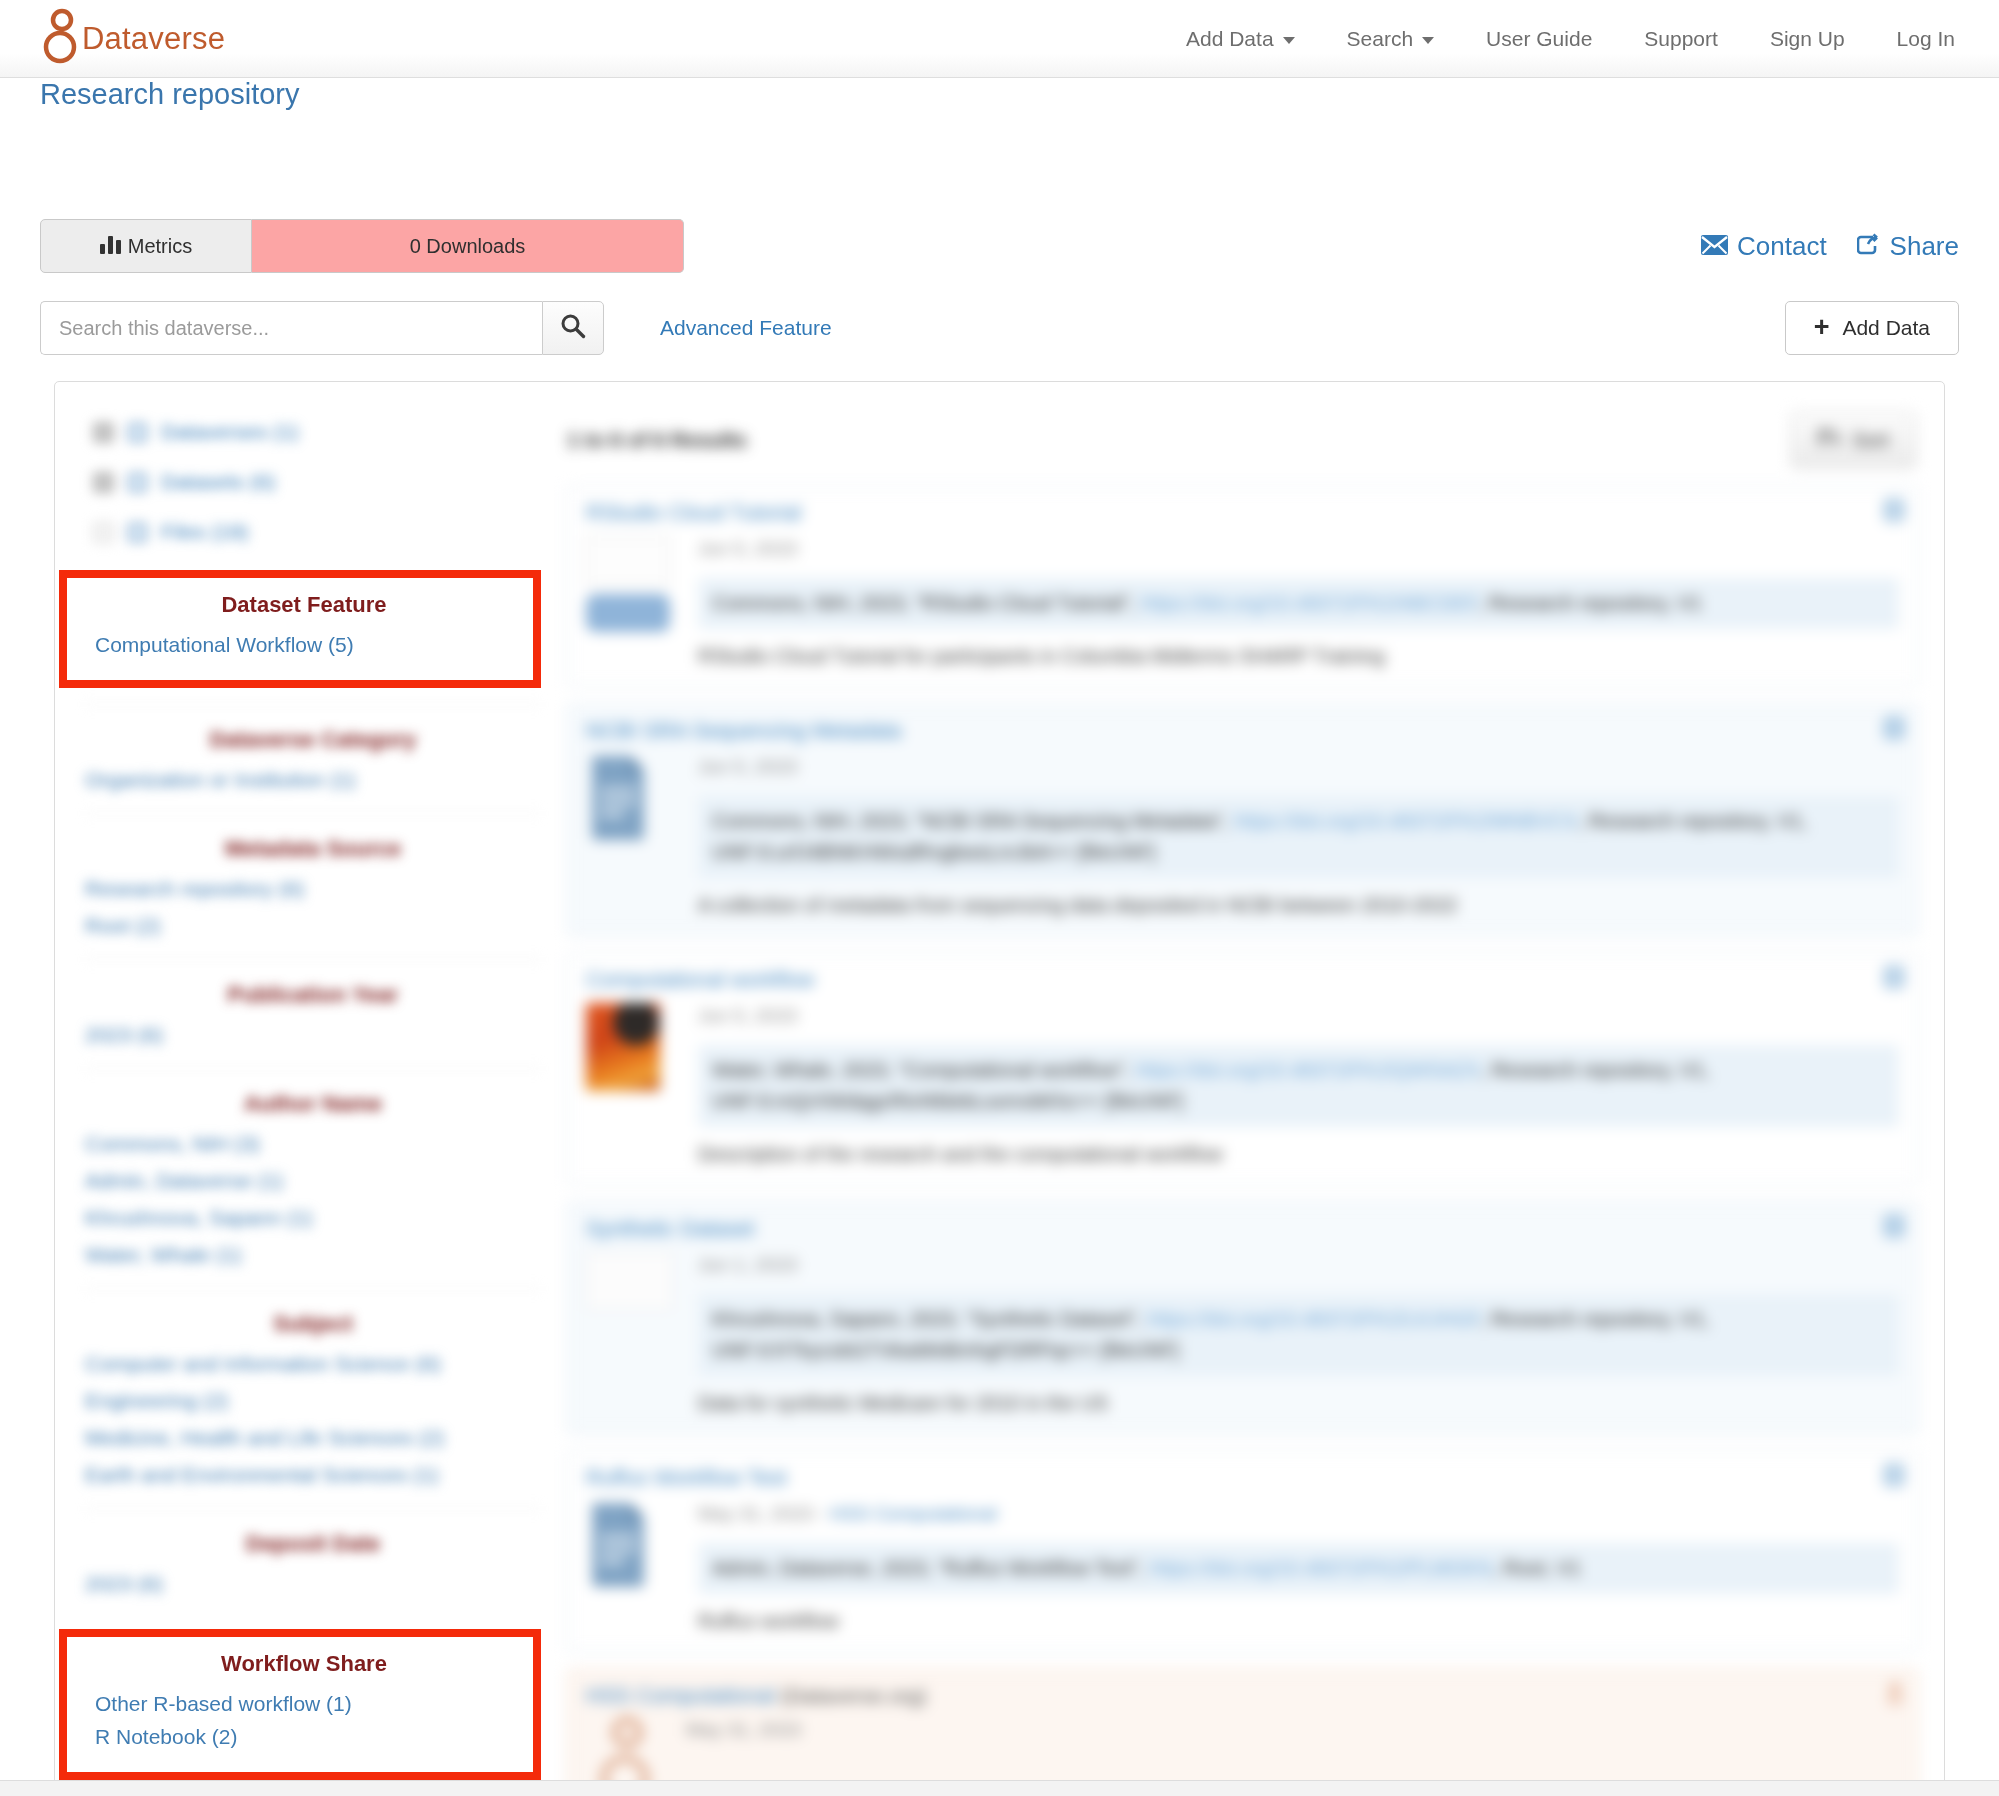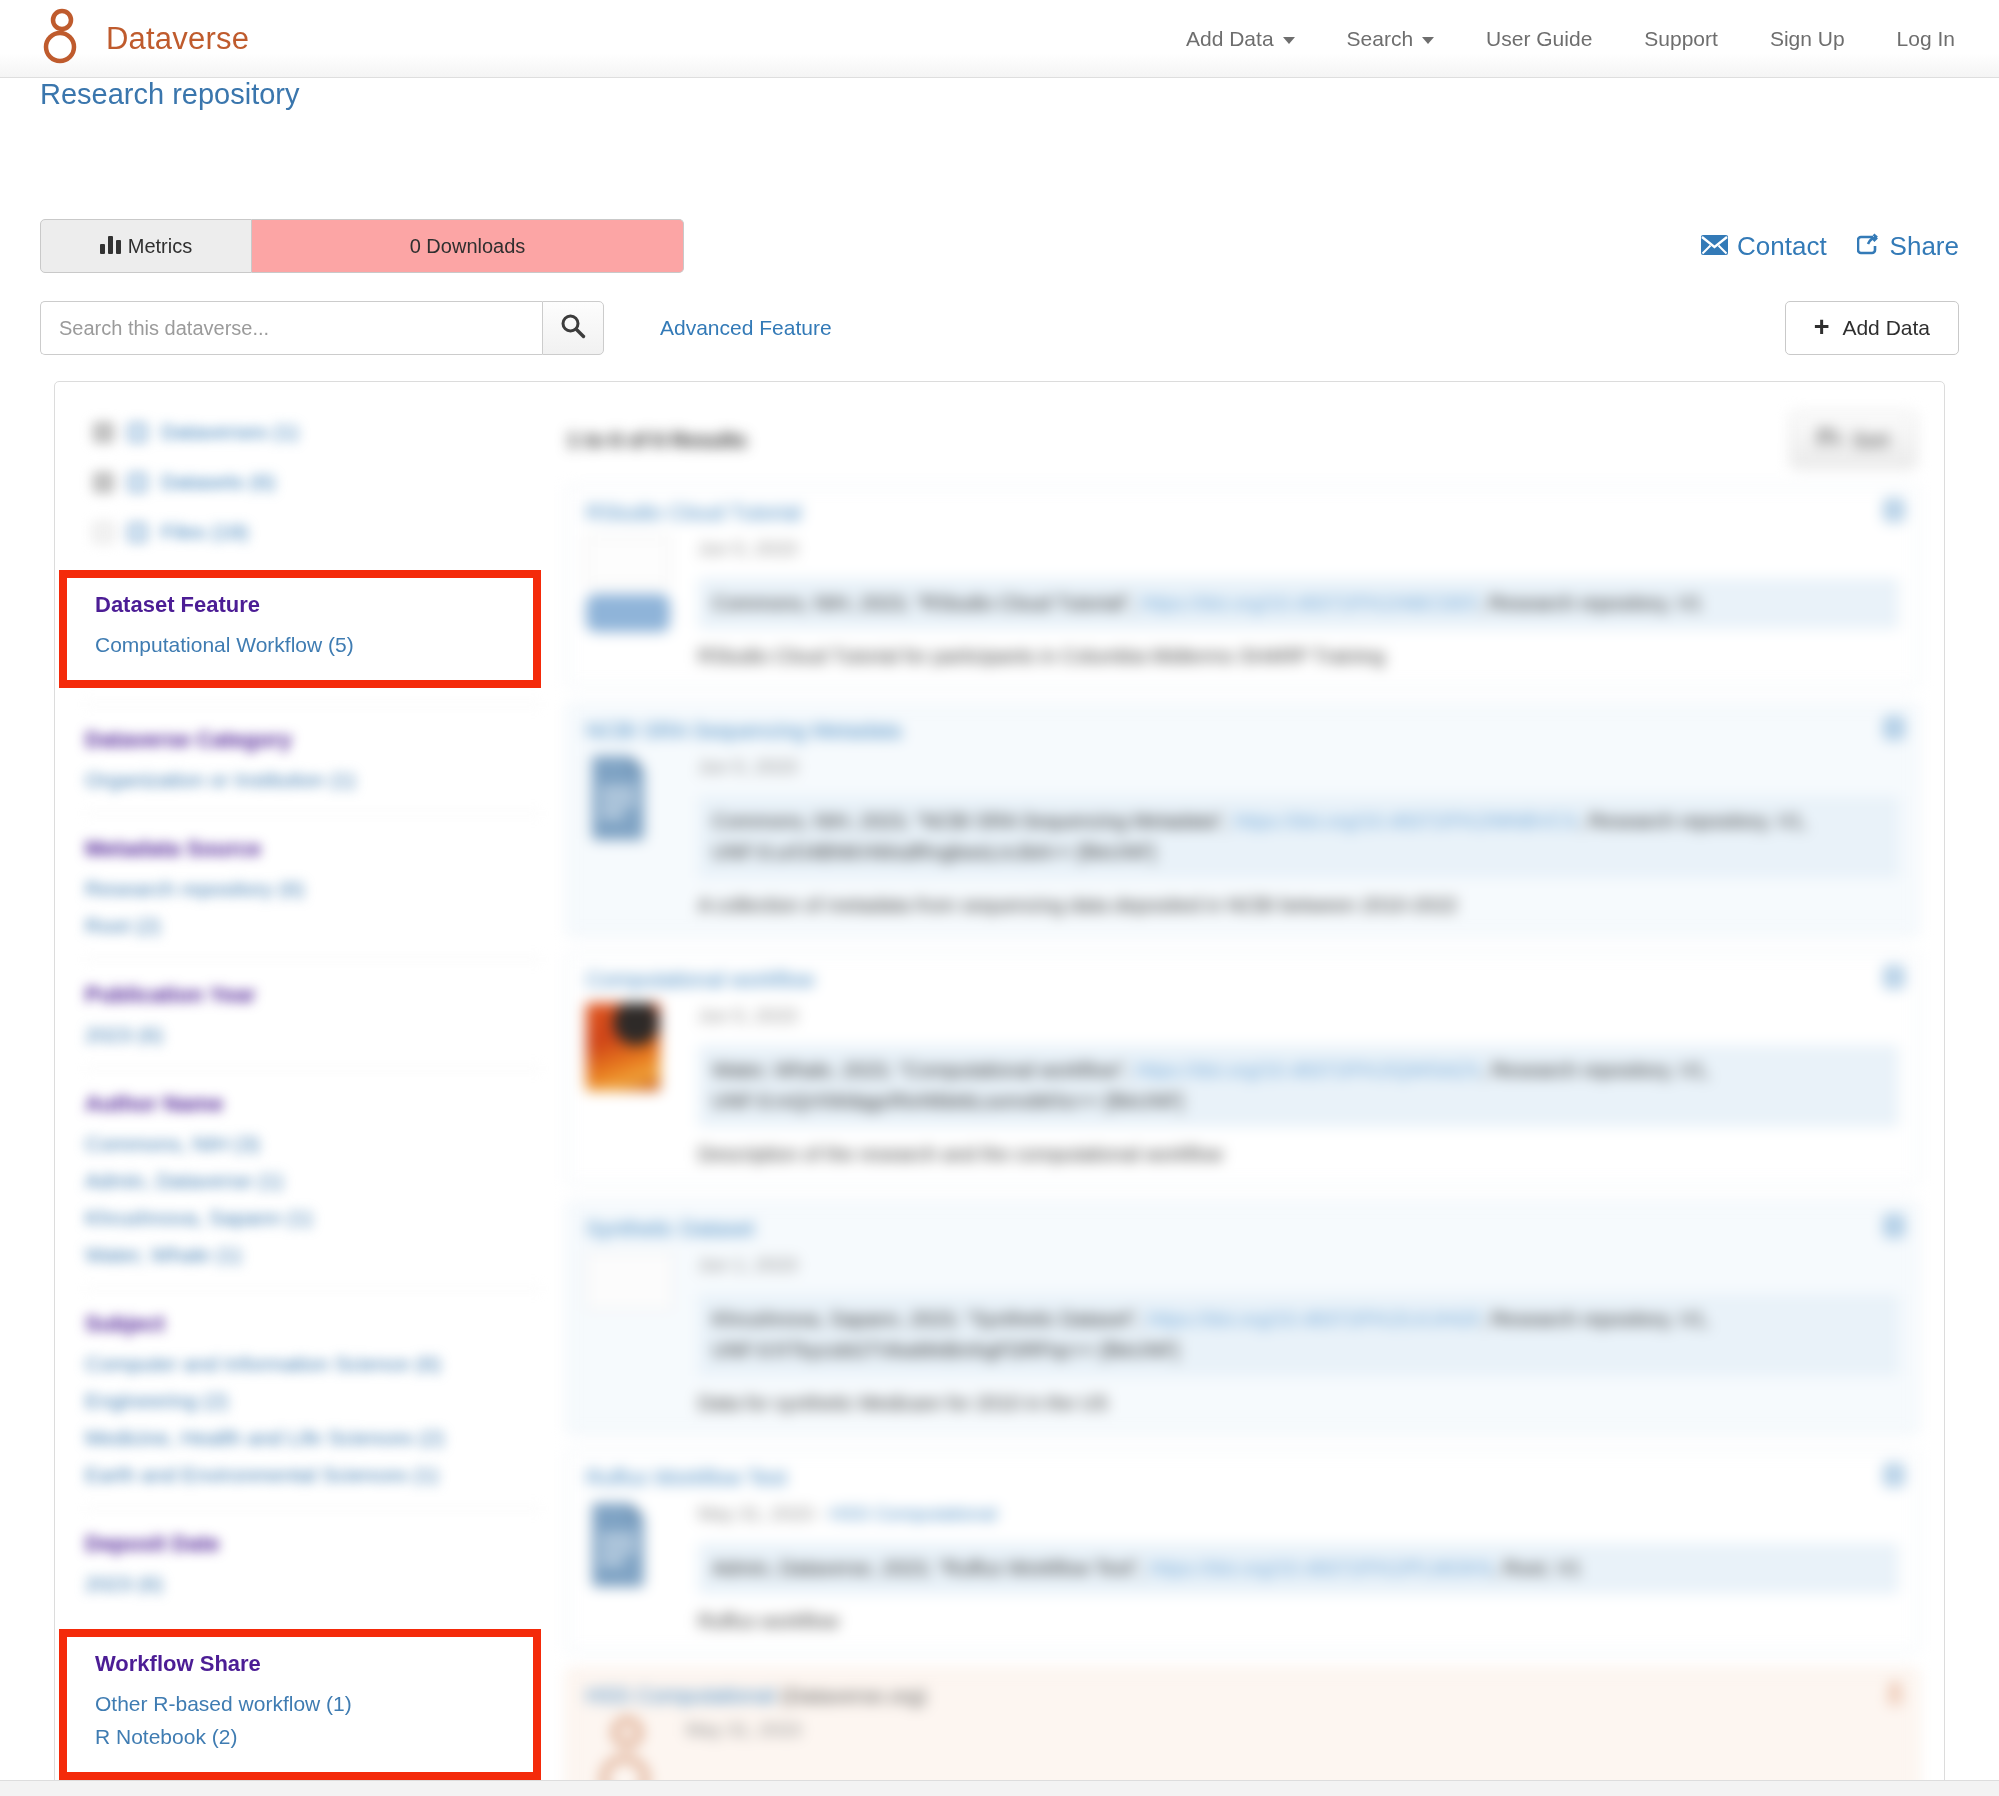--- a/index.html
+++ b/index.html
@@ -3,21 +3,21 @@
 <meta charset="utf-8">
 <style>
   * { margin:0; padding:0; box-sizing:border-box; }
   html,body { width:1999px; height:1796px; background:#fff; overflow:hidden;
     font-family:"Liberation Sans","DejaVu Sans",sans-serif; color:#333; position:relative; }
 
   
   .header { height:78px; padding:0 44px 0 40px; display:flex; align-items:center;
     justify-content:space-between; background:linear-gradient(#ffffff 70%,#f4f4f4);
     border-bottom:1px solid #dedede; }
-  .brand { display:flex; align-items:center; gap:24px; }
+  .brand { display:flex; align-items:center; gap:0; }
   .brand-name { font-size:31px; color:#bf5b2d; letter-spacing:.2px; }
   .nav { display:flex; align-items:center; gap:52px; }
   .nav-item { font-size:21px; color:#6e6e6e; display:flex; align-items:center; gap:9px; cursor:pointer; }
   .caret { width:0; height:0; border-left:6px solid transparent; border-right:6px solid transparent;
     border-top:7px solid #6e6e6e; margin-top:3px; }
 
   
   .content { padding:0 40px; }
   .page-title { font-size:29px; font-weight:500; color:#3a76ad; }
 
@@ -53,21 +53,21 @@
   .blur-strong { filter:blur(7px); }
 
   .type-row { display:flex; align-items:center; gap:14px; margin:14px 0 26px 8px; }
   .type-cb { width:21px; height:21px; border:1px solid #9a9a9a; border-radius:3px; background:#c4c4c4; flex:none; }
   .type-cb.light { background:#f2f2f2; border-color:#c4c4c4; }
   .type-glyph { width:19px; height:19px; border:2px solid #5b8cbd; border-radius:3px; background:#dcebf7; flex:none; }
   .type-label { font-size:21px; color:#337ab7; }
 
   .hl-box { border:8px solid #f42a0a; background:#fff; margin:12px 0 16px -26px;
     padding:14px 20px 18px 28px; position:relative; z-index:2; }
-  .facet-title { font-size:22px; font-weight:700; color:#4c1d95; margin-bottom:11px; }
+  .facet-title { font-size:22px; font-weight:700; color:#7f1d1d; margin-bottom:11px;text-align:center; }
   .facet-link { display:block; font-size:21px; color:#3f7cb2; line-height:1.57; cursor:pointer; }
 
   .facet-section { padding:22px 0 12px; border-top:1px solid #e6e6e6; }
   .facet-section .facet-link { margin-bottom:4px; }
 
   
   .results { flex:1; min-width:0; }
   .results-head { display:flex; justify-content:space-between; align-items:flex-start; margin:6px 2px 18px 0; }
   .results-summary { font-size:21px; font-weight:700; color:#222; margin-top:16px; }
   .sort-btn { height:56px; padding:0 26px; border:1px solid #bdbdbd; border-radius:5px;

